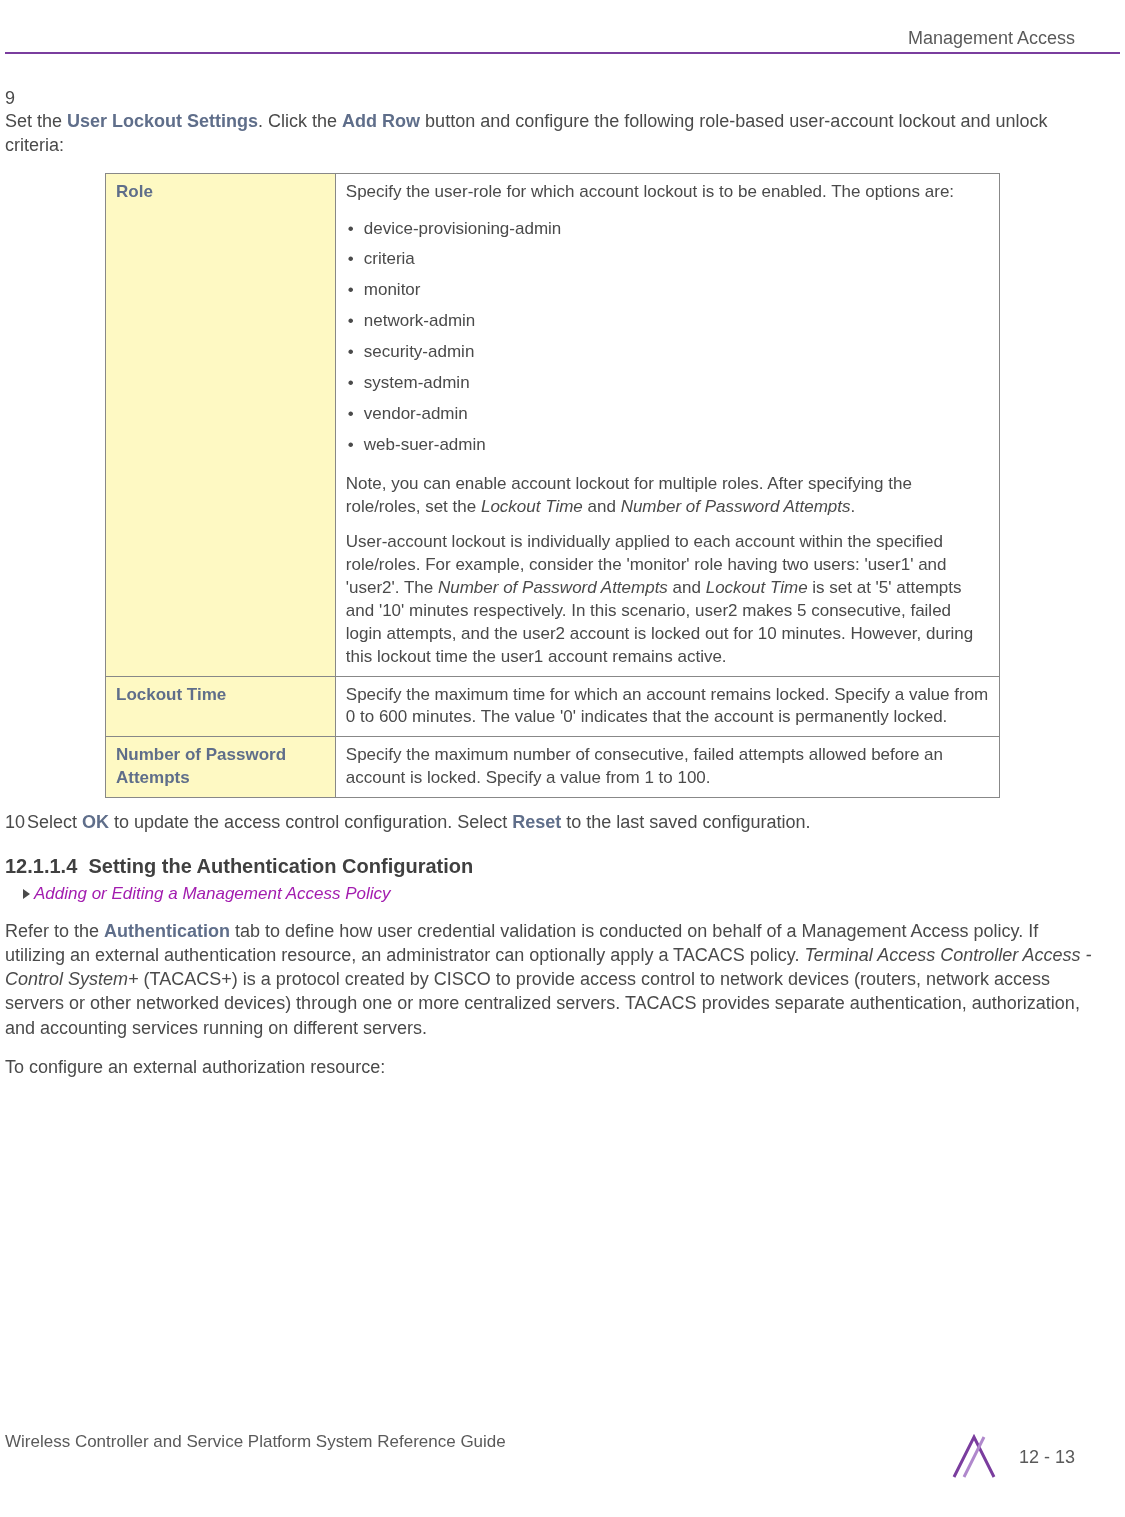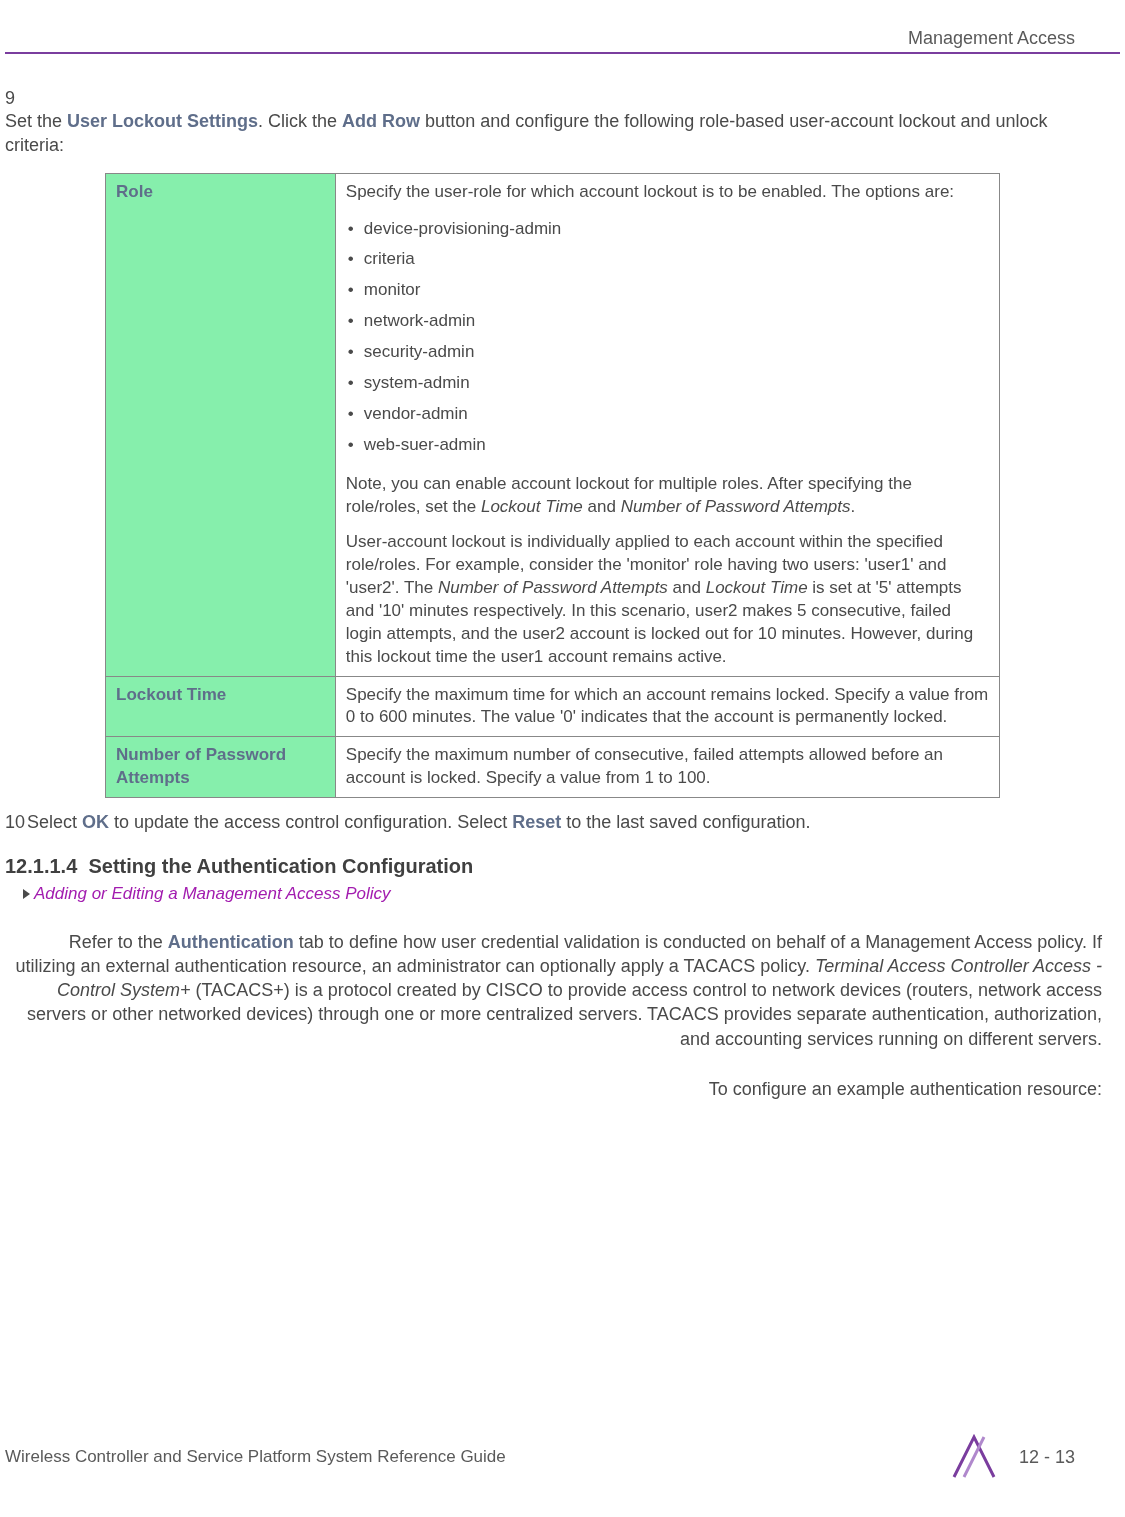--- a/index.html
+++ b/index.html
@@ -67,21 +67,21 @@
     }
     .settings-table td {
       border: 1px solid #888;
       padding: 7px 10px;
       font-size: 17px;
       line-height: 1.35;
       vertical-align: top;
       color: #4a4a4a;
     }
     .settings-table td.label-cell {
-      background: #86efac;
+      background: #fef9c3;
       font-weight: bold;
       color: #5f6e8a;
       width: 230px;
     }
     .settings-table td.value-cell {
       width: 665px;
     }
     .bullet-list {
       list-style: none;
       margin: 10px 0;
@@ -129,33 +129,31 @@
       display: inline-block;
       width: 0;
       height: 0;
       border-top: 5px solid transparent;
       border-bottom: 5px solid transparent;
       border-left: 7px solid #4a4a4a;
       margin-right: 4px;
       vertical-align: middle;
     }
     .body-para {
-      margin-top: 26px;
-      font-size: 18px;
-      line-height: 1.35;
-      color: #4a4a4a;
-      text-align: right;
+      margin-top: 15px;
+      font-size: 18px;
+      line-height: 1.35;
+      color: #4a4a4a;
     }
     .footer {
       position: absolute;
       bottom: 35px;
       left: 5px;
       right: 50px;
       display: flex;
-      align-items: center;
       justify-content: space-between;
     }
     .footer-text {
       font-size: 17px;
       color: #5a5a5a;
     }
     .footer-right {
       display: flex;
       align-items: center;
       gap: 20px;
@@ -228,21 +226,21 @@
   </div>
 
   <div class="breadcrumb">
     <span class="breadcrumb-arrow"></span><span>Adding or Editing a Management Access Policy</span>
   </div>
 
   <div class="body-para">
     <span>Refer to the </span><span class="bold-blue">Authentication</span><span> tab to define how user credential validation is conducted on behalf of a Management Access policy. If utilizing an external authentication resource, an administrator can optionally apply a TACACS policy. </span><span class="italic">Terminal Access Controller Access - Control System+</span><span> (TACACS+) is a protocol created by CISCO to provide access control to network devices (routers, network access servers or other networked devices) through one or more centralized servers. TACACS provides separate authentication, authorization, and accounting services running on different servers.</span>
   </div>
 
-  <div class="body-para">To configure an example authentication resource:</div>
+  <div class="body-para">To configure an external authorization resource:</div>
 
 </div>
 
 <div class="footer">
   <div class="footer-text">Wireless Controller and Service Platform System Reference Guide</div>
   <div class="footer-right">
     <svg class="footer-logo" viewBox="0 0 50 50">
       <path d="M 5 45 L 25 5 L 45 45" stroke="#7a3d9e" stroke-width="3" fill="none"></path>
       <path d="M 15 45 L 35 5" stroke="#b088cc" stroke-width="3" fill="none"></path>
     </svg>

